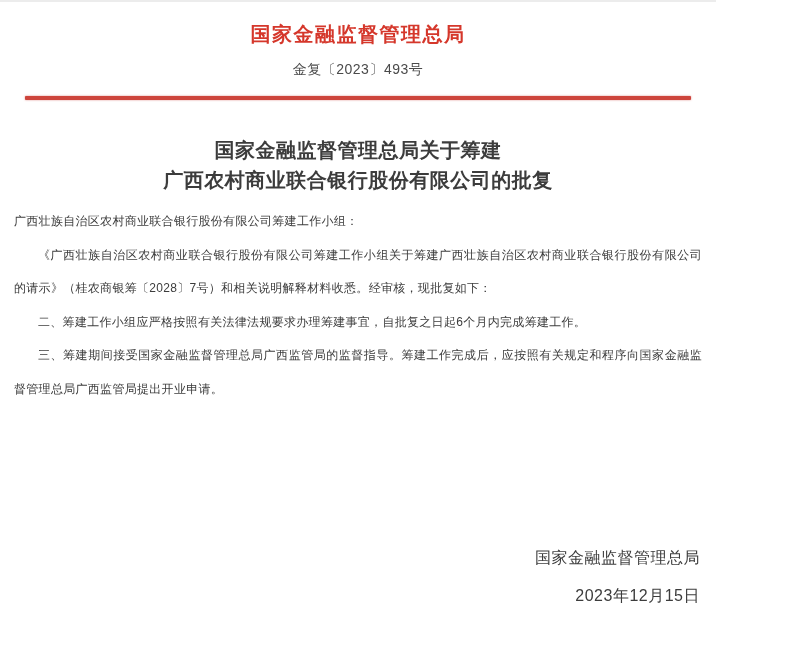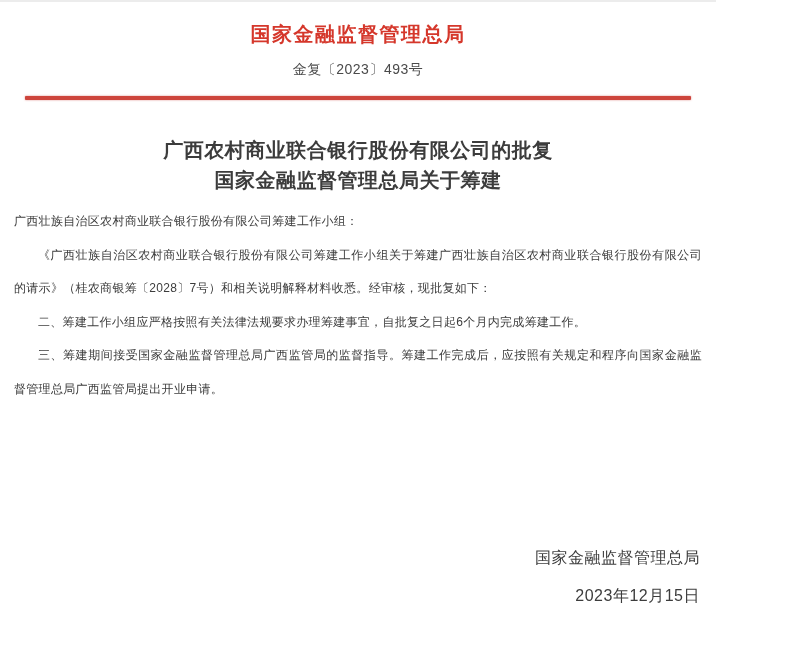--- a/index.html
+++ b/index.html
@@ -90,22 +90,22 @@
 <div class="page">
 
   <div class="doc-header">
     <h1 class="org-name">国家金融监督管理总局</h1>
     <div class="doc-number">金复〔2023〕493号</div>
   </div>
 
   <div class="red-divider"></div>
 
   <div class="doc-title">
+    <div>国家金融监督管理总局关于筹建</div>
     <div>广西农村商业联合银行股份有限公司的批复</div>
-    <div>国家金融监督管理总局关于筹建</div>
   </div>
 
   <div class="doc-body">
     <p>广西壮族自治区农村商业联合银行股份有限公司筹建工作小组：</p>
     <p class="indent">《广西壮族自治区农村商业联合银行股份有限公司筹建工作小组关于筹建广西壮族自治区农村商业联合银行股份有限公司的请示》（桂农商银筹〔2028〕7号）和相关说明解释材料收悉。经审核，现批复如下：</p>
     <p class="indent">二、筹建工作小组应严格按照有关法律法规要求办理筹建事宜，自批复之日起6个月内完成筹建工作。</p>
     <p class="indent">三、筹建期间接受国家金融监督管理总局广西监管局的监督指导。筹建工作完成后，应按照有关规定和程序向国家金融监督管理总局广西监管局提出开业申请。</p>
   </div>
 
   <div class="signature">

